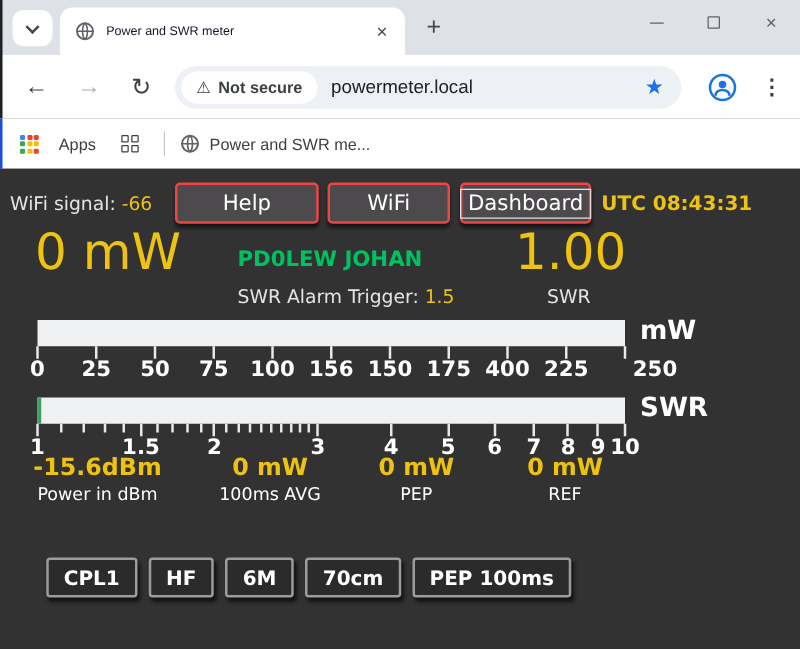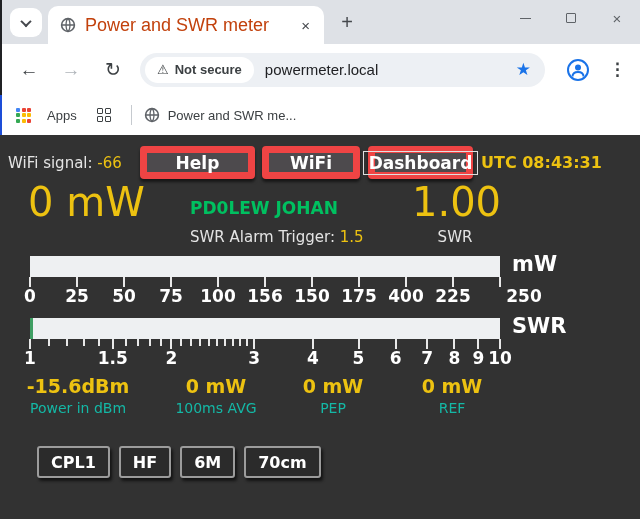--- a/index.html
+++ b/index.html
@@ -4,21 +4,21 @@
 <style>
   * { margin:0; padding:0; box-sizing:border-box; }
   body { width:640px; height:519px; font-family:"Liberation Sans", sans-serif; background:#323232; }
   .window { width:640px; height:519px; overflow:hidden; position:relative; }
 
   
   .tabstrip { height:44px; background:#dee1e6; position:relative; border-left:2px solid #202124; }
   .tab-search-btn { position:absolute; left:8px; top:8px; width:32px; height:29px; background:#fff; border-radius:9px; display:flex; align-items:center; justify-content:center; }
   .chev { width:8px; height:8px; border-left:2px solid #45484d; border-bottom:2px solid #45484d; transform:rotate(-45deg) translate(1px,-1px); }
   .tab { position:absolute; left:46px; top:6px; width:276px; height:38px; background:#fff; border-radius:10px 10px 0 0; display:flex; align-items:center; padding:0 12px; }
-  .tab-title { font-size:18px; color:#c2410c; margin-left:9px; flex:1; white-space:nowrap; overflow:hidden; }
+  .tab-title { font-size:10px; color:#0f172a; margin-left:9px; flex:1; white-space:nowrap; overflow:hidden; }
   .tab-close { font-size:15px; color:#45484d; padding:0 2px; }
   .newtab { position:absolute; left:332px; top:9px; width:26px; height:26px; display:flex; align-items:center; justify-content:center; font-size:20px; color:#45484d; }
   .wincontrols { position:absolute; right:0; top:0; height:36px; display:flex; align-items:center; }
   .winbtn { width:46px; height:36px; display:flex; align-items:center; justify-content:center; color:#5f6368; }
   .min-glyph { width:11px; height:0; border-top:1.5px solid #5f6368; }
   .max-glyph { width:10px; height:10px; border:1.5px solid #5f6368; border-radius:1px; }
   .x-glyph { font-size:15px; color:#5f6368; }
 
   .toolbar { height:51px; background:#fff; display:flex; align-items:center; padding:0 14px; border-left:2px solid #202124; }
   .navicon { font-size:19px; color:#3c4043; width:26px; text-align:center; }
@@ -39,21 +39,21 @@
   .bm-label { font-size:13px; color:#3c4043; }
   .sq-grid { display:grid; grid-template-columns:repeat(2,6px); grid-gap:2px; margin-left:20px; }
   .sq-grid i { width:6px; height:6px; border:1.6px solid #3c4043; border-radius:1px; display:block; }
   .bm-sep { width:1px; height:20px; background:#c6cacf; margin:0 12px 0 20px; }
   .bm-item { display:flex; align-items:center; gap:8px; }
 
   
   .page { position:relative; height:384px; background:#323232; font-family:"DejaVu Sans", sans-serif; color:#f0f0f0; }
   .topbar { position:absolute; left:8px; top:11px; height:33px; display:flex; align-items:center; width:624px; }
   .wifi { width:132px; font-size:15px; color:#e4e4e4; }
-  .navbtn { height:33px; background:#4d4a4d; border:7px solid #ef4444; border-radius:4px; box-shadow:0 3px 3px rgba(0,0,0,.55); color:#fff; font-weight:bold; font-size:17px; display:flex; align-items:center; justify-content:center; font-family:"DejaVu Sans", sans-serif; }
+  .navbtn { height:33px; background:#4d4a4d; border:2px solid #ef4444; border-radius:4px; box-shadow:0 3px 3px rgba(0,0,0,.55); color:#fff; font-weight:normal; font-size:17px; display:flex; align-items:center; justify-content:center; font-family:"DejaVu Sans", sans-serif; }
   .w-help { width:115px; margin-right:7px; }
   .w-wifi { width:98px; margin-right:8px; }
   .w-dash { width:105px; margin-right:8px; }
   .dash-outline { border:1px solid #e0e0e0; padding:1px 5px; }
   .utc { font-size:16px; font-weight:bold; }
 
   .big { position:absolute; font-size:40px; }
   #big-power { left:28px; top:44px; }
   #big-swr { left:412px; top:44px; width:86px; text-align:center; }
   #callsign { position:absolute; left:190px; top:63px; font-size:17px; font-weight:bold; }
@@ -64,24 +64,24 @@
   #meter-mw { top:121px; }
   #meter-swr { top:183px; }
   .bar { position:absolute; left:30px; top:0; width:470px; height:21px; background:#eef0f2; }
   .bar-fill { height:100%; background:#3f9e63; width:0; }
   .bar-label { position:absolute; left:512px; top:-4px; font-size:21px; font-weight:bold; color:#fff; }
   .tick { position:absolute; width:2px; background:#e8e8e8; top:21px; }
   .tick.major { height:10px; }
   .tick.minor { height:7px; }
   .num { position:absolute; top:30px; transform:translateX(-50%); font-size:17px; font-weight:bold; color:#fff; white-space:nowrap; }
 
-  .stats { position:absolute; top:240px; left:0; width:640px; height:44px; }
+  .stats { position:absolute; top:228px; left:0; width:640px; height:44px; }
   .stat { position:absolute; transform:translateX(-50%); text-align:center; }
   .stat-val { font-size:19px; font-weight:bold; }
-  .stat-lab { font-size:14px; color:#14b8a6; margin-top:3px; }
+  .stat-lab { font-size:14px; color:#ffffff; margin-top:3px; }
 
   .bands { position:absolute; left:37px; top:311px; display:flex; gap:9px; }
   .bandbtn { height:32px; background:#2b2b2b; border:2px solid #9c9c9c; border-radius:3px; box-shadow:2px 3px 3px #141414; color:#fff; font-weight:bold; font-size:16px; display:flex; align-items:center; justify-content:center; padding:0 12px; font-family:"DejaVu Sans", sans-serif; }
 
   .yellow { color:#edc211; }
   .green { color:#00c060; }
 </style>
 </head>
 <body>
 
@@ -282,16 +282,17 @@
           <div class="stat-val yellow">0 mW</div>
           <div class="stat-lab">REF</div>
         </div>
     </div>
 
     <div class="bands">
       <button class="bandbtn">CPL1</button>
       <button class="bandbtn">HF</button>
       <button class="bandbtn">6M</button>
       <button class="bandbtn">70cm</button>
+      <button class="bandbtn">PEP 100ms</button>
     </div>
 
   </div>
 </div>
 
 </body></html>

